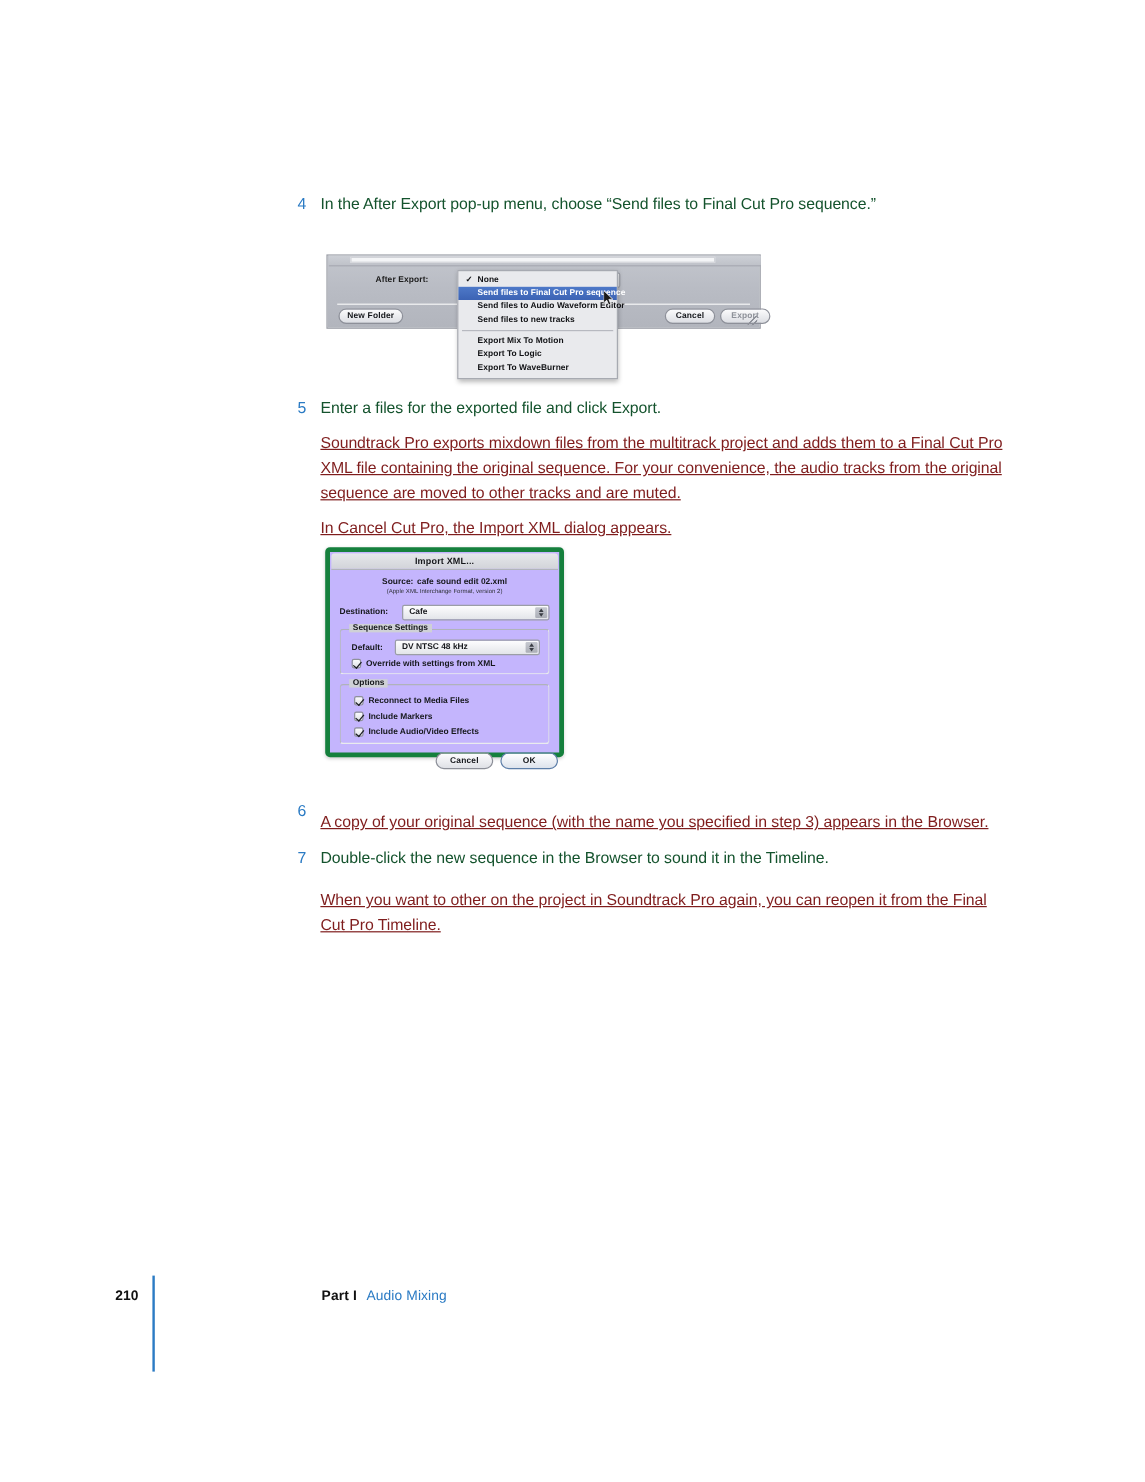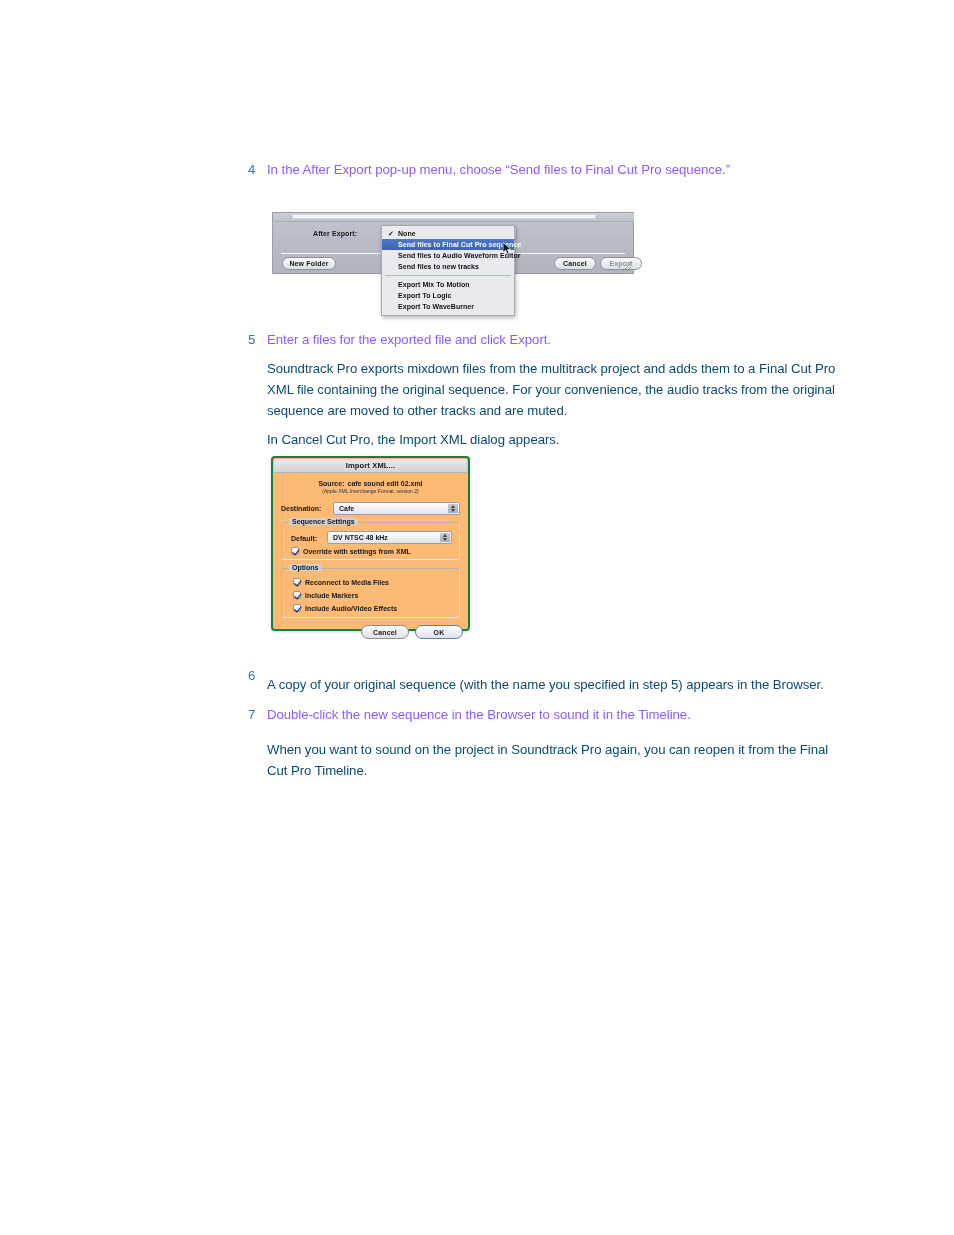--- a/index.html
+++ b/index.html
@@ -37,30 +37,31 @@
     left: 0;
     top: 0;
     color: #2b7bc4;
     font-size: 13.2px;
     line-height: 20px;
     font-weight: 400;
   }
   .step-text {
     font-size: 13.2px;
     line-height: 20px;
-    color: #8b5cf6;
+    color: #14532d;
     letter-spacing: -0.05px;
   }
   .para {
     padding-left: 19px;
     font-size: 13.2px;
     line-height: 21px;
-    color: #0c4a6e;
+    color: #7f1d1d;
     letter-spacing: -0.05px;
     margin-top: 8px;
+    text-decoration: underline;
   }
 
   
   .figure { position: absolute; }
 
   
   .fig1 {
     left: 272px;
     top: 212px;
     width: 362px;
@@ -219,22 +220,22 @@
   .fig2 {
     left: 271px;
     top: 456px;
     width: 199px;
     height: 187px;
   }
   .dlg {
     position: absolute;
     left: 0; top: 0;
     width: 199px; height: 175px;
-    background: #fdba74;
-    border: 2px solid #15803d;
+    background: #c4b5fd;
+    border: 4px solid #15803d;
     border-radius: 4px;
     box-sizing: border-box;
     box-shadow: 0 1px 3px rgba(0,0,0,.18);
   }
   .dlg-title {
     position: absolute;
     left: 1px; top: 1px; right: 1px;
     height: 14px;
     background: linear-gradient(to bottom, #e6e8eb, #d2d4d9);
     border-bottom: 1px solid #b1b4bb;
@@ -437,27 +438,27 @@
       <span class="step-text">Enter a files for the exported file and click Export.</span>
     </div>
     <div class="para">Soundtrack Pro exports mixdown files from the multitrack project and adds them to a Final Cut Pro XML file containing the original sequence. For your convenience, the audio tracks from the original sequence are moved to other tracks and are muted.</div>
     <div class="para">In Cancel Cut Pro, the Import XML dialog appears.</div>
 
     <div style="height:216px"></div>
 
     <div class="step">
       <span class="step-num">6</span>
     </div>
-    <div class="para">A copy of your original sequence (with the name you specified in step 5) appears in the Browser.</div>
+    <div class="para">A copy of your original sequence (with the name you specified in step 3) appears in the Browser.</div>
 
     <div class="step" style="margin-top:10px">
       <span class="step-num">7</span>
       <span class="step-text">Double-click the new sequence in the Browser to sound it in the Timeline.</span>
     </div>
-    <div class="para" style="margin-top:14px">When you want to sound on the project in Soundtrack Pro again, you can reopen it from the Final Cut Pro Timeline.</div>
+    <div class="para" style="margin-top:14px">When you want to other on the project in Soundtrack Pro again, you can reopen it from the Final Cut Pro Timeline.</div>
   </div>
 
   <div class="figure fig1">
     <div class="sheet">
 
       <div class="sheet-topstrip">
         <div class="white-bar"></div>
       </div>
 
       <div class="sheet-divider"></div>
@@ -565,14 +566,21 @@
           <span class="chk-box"></span>
           <span>Include Audio/Video Effects</span>
         </div>
       </div>
 
       <div class="dlg-btn dlg-cancel">Cancel</div>
       <div class="dlg-btn dlg-ok">OK</div>
     </div>
   </div>
 
+  <div class="footer">
+    <div class="folio">210</div>
+    <div class="footer-rule"></div>
+    <div class="footer-text">
+      <span class="footer-part">Part I</span><span class="footer-section">Audio Mixing</span>
+    </div>
+  </div>
 
 </div>
 
 </body></html>

